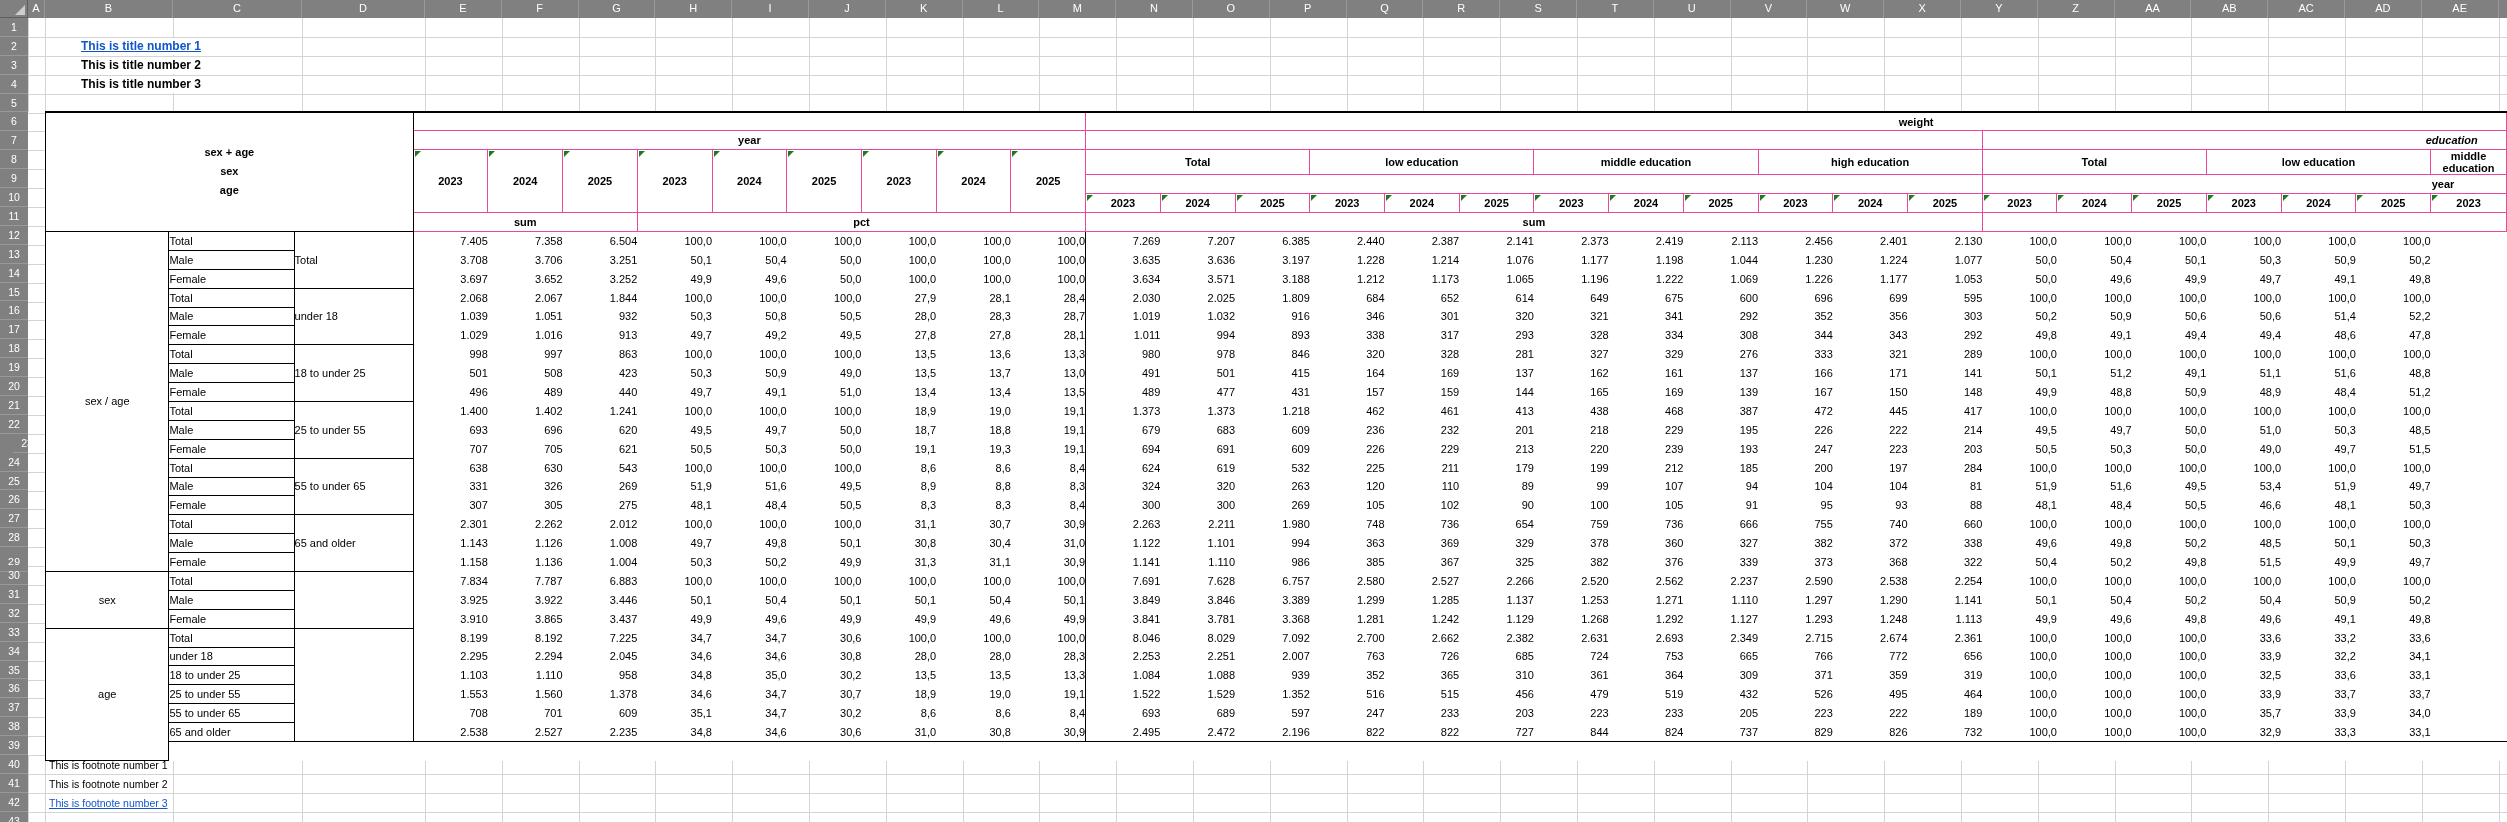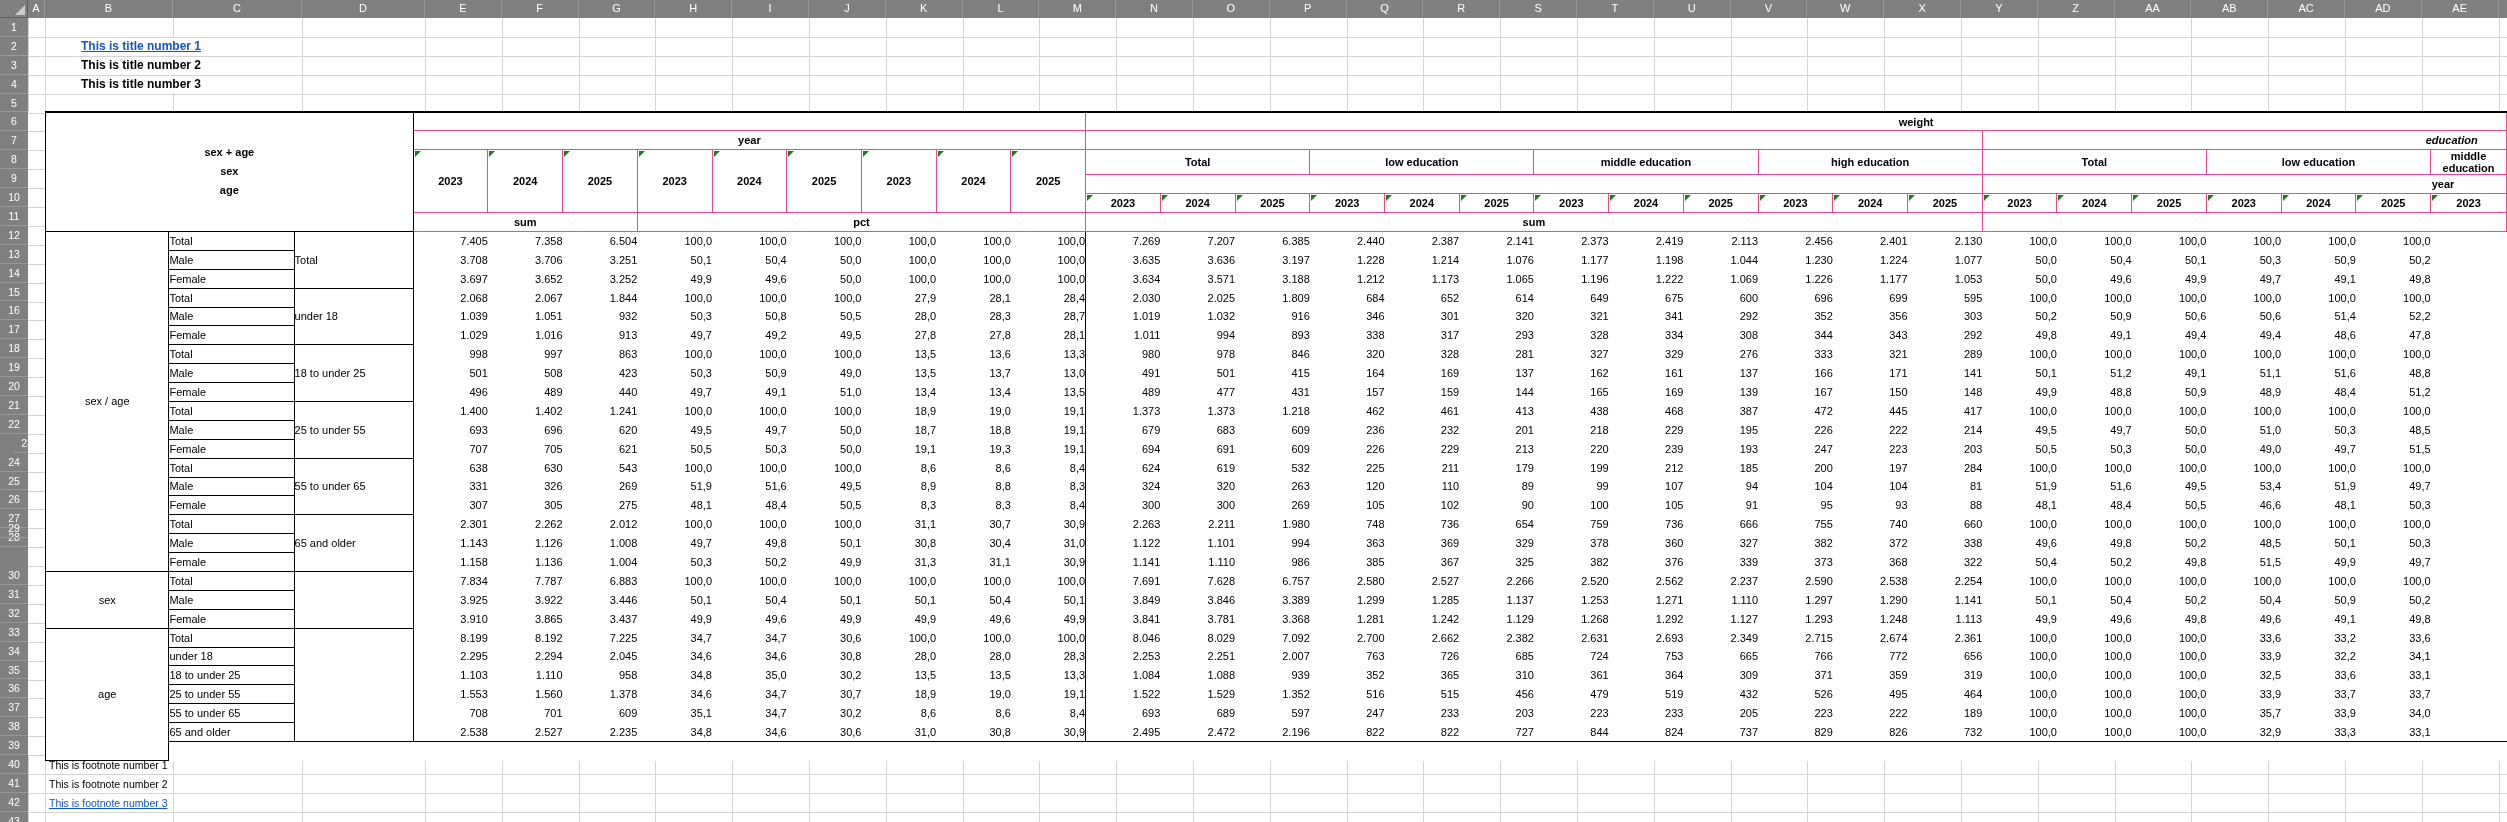--- a/index.html
+++ b/index.html
@@ -1183,21 +1183,21 @@
       <div class="rh" style="top: 340.2px; height: 18.9px;">19</div>
       <div class="rh" style="top: 359.1px; height: 18.9px;">20</div>
       <div class="rh" style="top: 378px; height: 18.9px;">21</div>
       <div class="rh" style="top: 396.9px; height: 18.9px;">22</div>
       <div class="rh" style="top: 415.8px; height: 18.9px; margin-left: 13px;">23</div>
       <div class="rh" style="top: 434.7px; height: 18.9px;">24</div>
       <div class="rh" style="top: 453.6px; height: 18.9px;">25</div>
       <div class="rh" style="top: 472.5px; height: 18.9px;">26</div>
       <div class="rh" style="top: 491.4px; height: 18.9px;">27</div>
       <div class="rh" style="top: 510.3px; height: 18.9px;">28</div>
-      <div class="rh" style="top: 501px; height: 18.9px;">29</div>
+      <div class="rh" style="top: 535px; height: 18.9px; font-family: Liberation Mono, monospace;">29</div>
       <div class="rh" style="top: 548.1px; height: 18.9px;">30</div>
       <div class="rh" style="top: 567px; height: 18.9px;">31</div>
       <div class="rh" style="top: 585.9px; height: 18.9px;">32</div>
       <div class="rh" style="top: 604.8px; height: 18.9px;">33</div>
       <div class="rh" style="top: 623.7px; height: 18.9px;">34</div>
       <div class="rh" style="top: 642.6px; height: 18.9px;">35</div>
       <div class="rh" style="top: 661.5px; height: 18.9px;">36</div>
       <div class="rh" style="top: 680.4px; height: 18.9px;">37</div>
       <div class="rh" style="top: 699.3px; height: 18.9px;">38</div>
       <div class="rh" style="top: 718.2px; height: 18.9px;">39</div>

